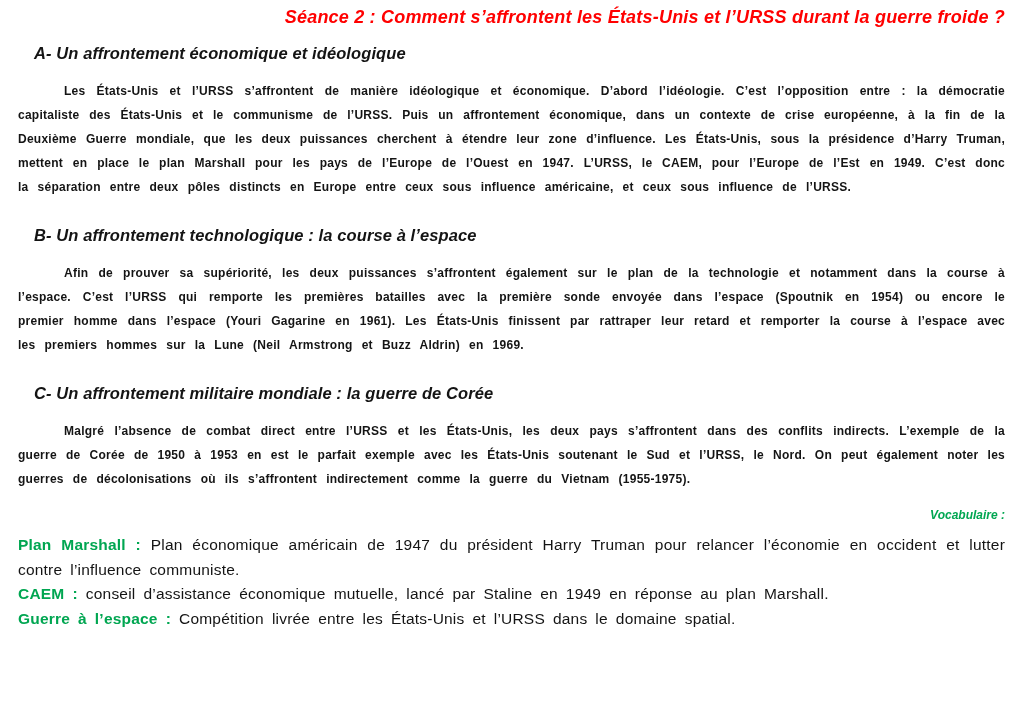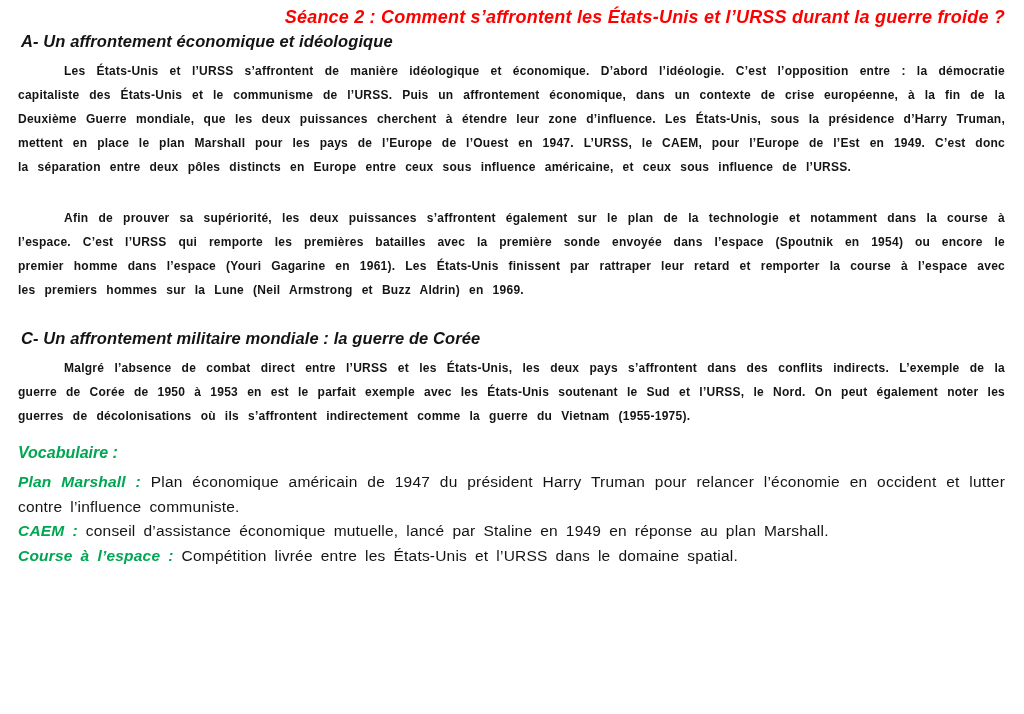--- a/index.html
+++ b/index.html
@@ -26,21 +26,21 @@
       line-height: 22px;
       letter-spacing: 0.2px;
       margin: 2px 0 4px;
     }
     .sec-heading {
       font-size: 16.5px;
       font-weight: 700;
       font-style: italic;
       line-height: 19px;
       letter-spacing: 0.1px;
-      margin: 3px;
+      margin: 16px;
       color: #141414;
     }
     .para {
       margin: 8px 0 0 0;
       text-align: justify;
       text-indent: 46px;
       font-size: 12px;
       line-height: 24px;
       word-spacing: 5.5px;
       letter-spacing: 0.25px;
@@ -49,66 +49,66 @@
     .sec-b, .sec-c {
       margin-top: 27px;
     }
     .sec-b .para, .sec-c .para {
       margin-top: 8px;
     }
     .vocab {
       margin-top: 15px;
     }
     .vocab-heading {
-      text-align: left;
+      text-align: right;
       color: #00A651;
       font-weight: 700;
       font-style: italic;
-      font-size: 16px;
+      font-size: 12px;
       line-height: 19px;
       margin: 0 0 8px 0;
     }
     .vocab-entry {
       margin: 0;
       text-align: justify;
       font-size: 15.5px;
       line-height: 24.5px;
       word-spacing: 3.5px;
       letter-spacing: 0.2px;
     }
     .vocab-term {
       color: #00A651;
       font-weight: 700;
-      font-style: italic;
     }
   </style>
 </head>
 <body>
 
 <div class="page">
 
   <div class="doc-title">Séance 2 : Comment s’affrontent les États-Unis et l’URSS durant la guerre froide ?</div>
 
   <section class="sec sec-a">
     <h2 class="sec-heading">A- Un affrontement économique et idéologique</h2>
     <p class="para">Les États-Unis et l’URSS s’affrontent de manière idéologique et économique. D’abord l’idéologie. C’est l’opposition entre : la démocratie capitaliste des États-Unis et le communisme de l’URSS. Puis un affrontement économique, dans un contexte de crise européenne, à la fin de la Deuxième Guerre mondiale, que les deux puissances cherchent à étendre leur zone d’influence. Les États-Unis, sous la présidence d’Harry Truman, mettent en place le plan Marshall pour les pays de l’Europe de l’Ouest en 1947. L’URSS, le CAEM, pour l’Europe de l’Est en 1949. C’est donc la séparation entre deux pôles distincts en Europe entre ceux sous influence américaine, et ceux sous influence de l’URSS.</p>
   </section>
 
   <section class="sec sec-b">
+    <h2 class="sec-heading">B- Un affrontement technologique : la course à l’espace</h2>
     <p class="para">Afin de prouver sa supériorité, les deux puissances s’affrontent également sur le plan de la technologie et notamment dans la course à l’espace. C’est l’URSS qui remporte les premières batailles avec la première sonde envoyée dans l’espace (Spoutnik en 1954) ou encore le premier homme dans l’espace (Youri Gagarine en 1961). Les États-Unis finissent par rattraper leur retard et remporter la course à l’espace avec les premiers hommes sur la Lune (Neil Armstrong et Buzz Aldrin) en 1969.</p>
   </section>
 
   <section class="sec sec-c">
     <h2 class="sec-heading">C- Un affrontement militaire mondiale : la guerre de Corée</h2>
     <p class="para">Malgré l’absence de combat direct entre l’URSS et les États-Unis, les deux pays s’affrontent dans des conflits indirects. L’exemple de la guerre de Corée de 1950 à 1953 en est le parfait exemple avec les États-Unis soutenant le Sud et l’URSS, le Nord. On peut également noter les guerres de décolonisations où ils s’affrontent indirectement comme la guerre du Vietnam (1955-1975).</p>
   </section>
 
   <div class="vocab">
     <div class="vocab-heading">Vocabulaire :</div>
 
     <p class="vocab-entry"><span class="vocab-term">Plan Marshall :</span> <span class="vocab-def">Plan économique américain de 1947 du président Harry Truman pour relancer l’économie en occident et lutter contre l’influence communiste.</span></p>
 
     <p class="vocab-entry"><span class="vocab-term">CAEM :</span> <span class="vocab-def">conseil d’assistance économique mutuelle, lancé par Staline en 1949 en réponse au plan Marshall.</span></p>
 
-    <p class="vocab-entry"><span class="vocab-term">Course à l’espace :</span> <span class="vocab-def">Compétition livrée entre les États-Unis et l’URSS dans le domaine spatial.</span></p>
+    <p class="vocab-entry"><span class="vocab-term">Guerre à l’espace :</span> <span class="vocab-def">Compétition livrée entre les États-Unis et l’URSS dans le domaine spatial.</span></p>
   </div>
 
 </div>
 
 </body></html>

